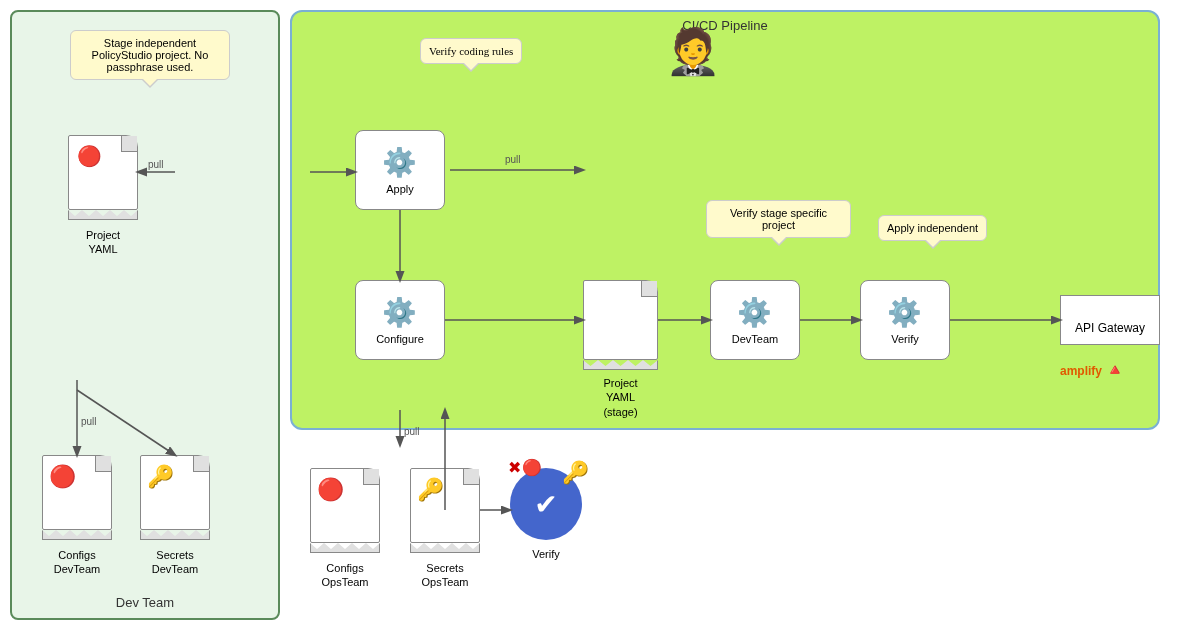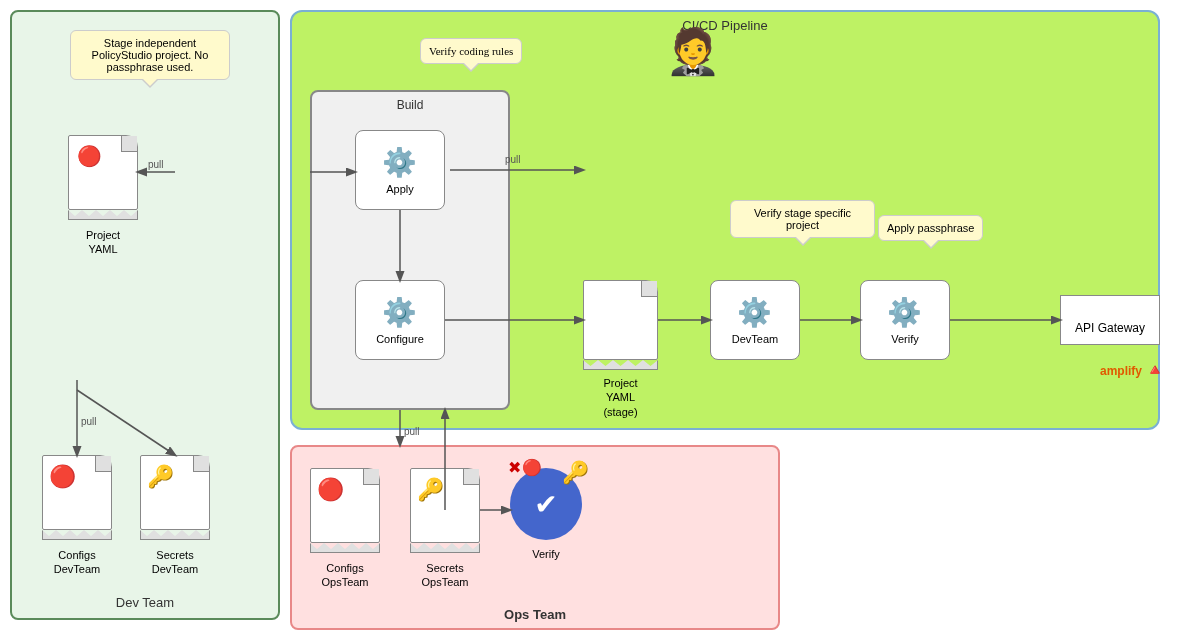--- a/index.html
+++ b/index.html
@@ -179,43 +179,36 @@
       height: 641px;
       pointer-events: none;
     }
 
     
     .amplify {
       position: absolute;
       font-size: 12px;
       color: #e05a00;
       font-weight: bold;
-      margin-left: 40px;
     }
   </style>
 </head>
 <body>
 
 <div class="diagram-container">
 
   <div class="dev-team-box">
     <span class="dev-team-label">Dev Team</span>
   </div>
 
   <div class="cicd-box">
     <span class="cicd-label">CI/CD Pipeline</span>
   </div>
 
-  <div class="build-box">
-    <span class="build-label">Build</span>
-  </div>
-
-  <div class="ops-team-box">
-    <span class="ops-team-label">Ops Team</span>
-  </div>
+
 
   <div class="callout callout-down callout-down-border" style="left:70px; top:30px; max-width:160px;">
     <span>Stage independent PolicyStudio project. No passphrase used.</span>
   </div>
 
   <div style="position:absolute; left:68px; top:135px;">
     <div style="width:70px; height:75px; background:#fff; border:1.5px solid #888; border-radius:2px 12px 2px 2px; position:relative;">
       <div style="position:absolute;top:0;right:0;width:16px;height:16px;background:#e0e0e0;border-left:1.5px solid #888;border-bottom:1.5px solid #888;"></div>
       <span style="position:absolute;top:8px;left:8px;font-size:20px;color:#c00;">●</span>
       <span style="position:absolute;top:8px;left:8px;font-size:20px;color:#c00;">🔴</span>
@@ -268,26 +261,26 @@
   <div class="process-box" style="left:710px; top:280px;">
     <span class="process-icon">⚙️</span>
     <span class="process-label">DevTeam</span>
   </div>
 
   <div class="process-box" style="left:860px; top:280px;">
     <span class="process-icon">⚙️</span>
     <span class="process-label">Verify</span>
   </div>
 
-  <div class="callout callout-down callout-down-border" style="left:730px; top:200px; max-width:145px;">
+  <div class="callout callout-down callout-down-border" style="left:706px; top:200px; max-width:145px;">
     <span>Verify stage specific project</span>
   </div>
 
   <div class="callout callout-down callout-down-border" style="left:878px; top:215px; max-width:130px;">
-    <span>Apply passphrase</span>
+    <span>Apply independent</span>
   </div>
 
   <div class="api-box" style="left:1060px; top:295px;">
     <span style="font-size:12px; text-align:right;margin-top:16px;">API Gateway</span>
   </div>
 
   <div class="amplify" style="left:1060px; top:360px;">
     <span>amplify</span>
     <span style="font-size:16px;">🔺</span>
   </div>

